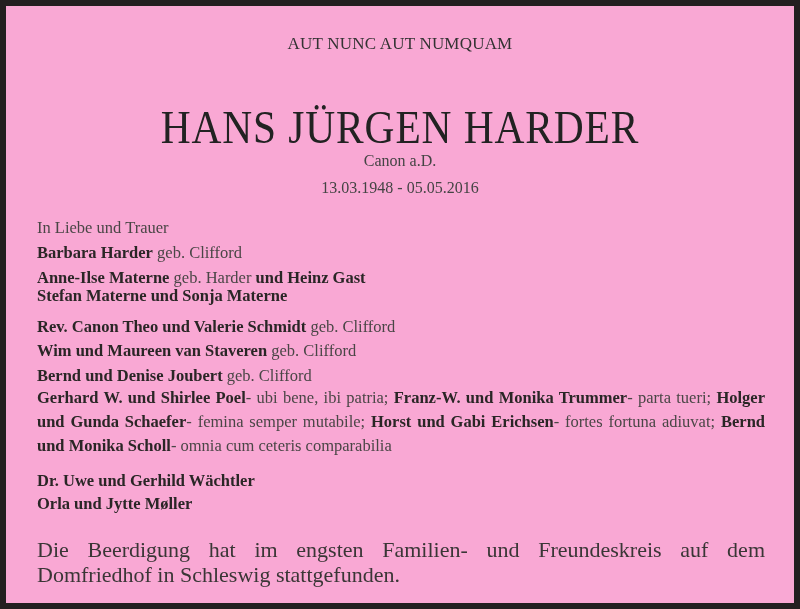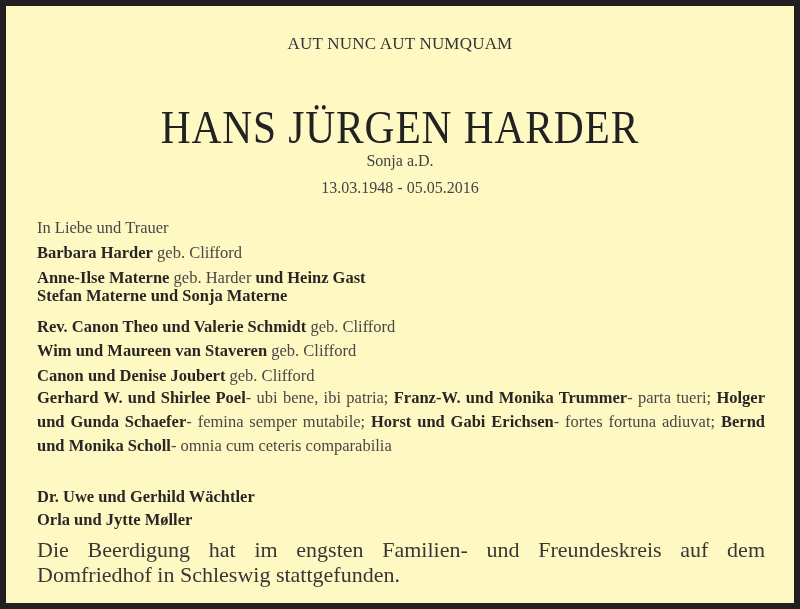--- a/index.html
+++ b/index.html
@@ -8,42 +8,42 @@
     background: #231f20;
     font-family: "DejaVu Serif", "Liberation Serif", serif;
     color: #2a2626;
     position: relative;
     overflow: hidden;
   }
   .card {
     position: absolute;
     left: 6px; top: 6px;
     width: 788px; height: 597px;
-    background: #fef9c3;
+    background: #f9a8d4;
   }
   .center {
     position: absolute; left: 0; width: 788px; text-align: center;
     font-family: "Liberation Serif", serif;
   }
   .motto { top: 28px; font-size: 17px; letter-spacing: 0.2px; color: #333; }
   .tagline { top: 55px; font-size: 17px; color: #333; }
   .name {
     top: 95px; font-size: 46px; letter-spacing: 1px; color: #222;
     transform: scaleX(0.9); transform-origin: center;
   }
   .title { top: 146px; font-size: 16px; color: #444; }
   .dates { top: 173px; font-size: 16px; color: #444; }
 
   .block {
     position: absolute; left: 31px; width: 728px;
     font-family: "Liberation Serif", serif;
     font-size: 16.5px; color: #3a3636;
   }
   .line { position: absolute; left: 0; white-space: nowrap; }
-  .b { font-weight: bold; color: #2a2626; margin-top: 16px; }
+  .b { font-weight: bold; color: #2a2626; }
   .n { font-weight: normal; color: #4a4646; }
 
   .para {
     position: absolute; left: 31px; width: 728px;
     font-family: "Liberation Serif", serif;
     font-size: 16.5px; line-height: 24px; color: #4a4646;
     text-align: justify;
   }
   .final {
     position: absolute; left: 31px; width: 728px; top: 531px;
@@ -52,21 +52,21 @@
     text-align: justify;
   }
 </style>
 </head>
 <body>
 
 <div class="card">
 
   <div class="center motto">AUT NUNC AUT NUMQUAM</div>
   <div class="center name">HANS JÜRGEN HARDER</div>
-  <div class="center title">Sonja a.D.</div>
+  <div class="center title">Canon a.D.</div>
   <div class="center dates">13.03.1948 - 05.05.2016</div>
 
   <div class="block" style="top:212px;">
     <div class="line n" style="top:0px;">In Liebe und Trauer</div>
 
     <div class="line" style="top:25px;">
       <span class="b">Barbara Harder</span><span class="n"> geb. Clifford</span><span class="b"></span>
     </div>
     <div class="line" style="top:49.5px;">
       <span class="b">Anne-Ilse Materne</span><span class="n"> geb. Harder</span><span class="b"> und Heinz Gast</span>
@@ -74,21 +74,21 @@
     <div class="line" style="top:68px;">
       <span class="b">Stefan Materne und Sonja Materne</span><span class="n"></span><span class="b"></span>
     </div>
     <div class="line" style="top:98.5px;">
       <span class="b">Rev. Canon Theo und Valerie Schmidt</span><span class="n"> geb. Clifford</span><span class="b"></span>
     </div>
     <div class="line" style="top:123px;">
       <span class="b">Wim und Maureen van Staveren</span><span class="n"> geb. Clifford</span><span class="b"></span>
     </div>
     <div class="line" style="top:148px;">
-      <span class="b">Canon und Denise Joubert</span><span class="n"> geb. Clifford</span><span class="b"></span>
+      <span class="b">Bernd und Denise Joubert</span><span class="n"> geb. Clifford</span><span class="b"></span>
     </div>
   </div>
 
   <div class="para" style="top:380px;">
     <span class="b">Gerhard W. und Shirlee Poel</span><span>- ubi bene, ibi patria; </span><span class="b">Franz-W. und Monika Trummer</span><span>- parta tueri; </span><span class="b">Holger und Gunda Schaefer</span><span>- femina semper mutabile; </span><span class="b">Horst und Gabi Erichsen</span><span>- fortes fortuna adiuvat; </span><span class="b">Bernd und Monika Scholl</span><span>- omnia cum ceteris comparabilia</span>
   </div>
 
   <div class="block" style="top:465px;">
     <div class="line b" style="top:0px;">Dr. Uwe und Gerhild Wächtler</div>
     <div class="line b" style="top:23px;">Orla und Jytte Møller</div>

